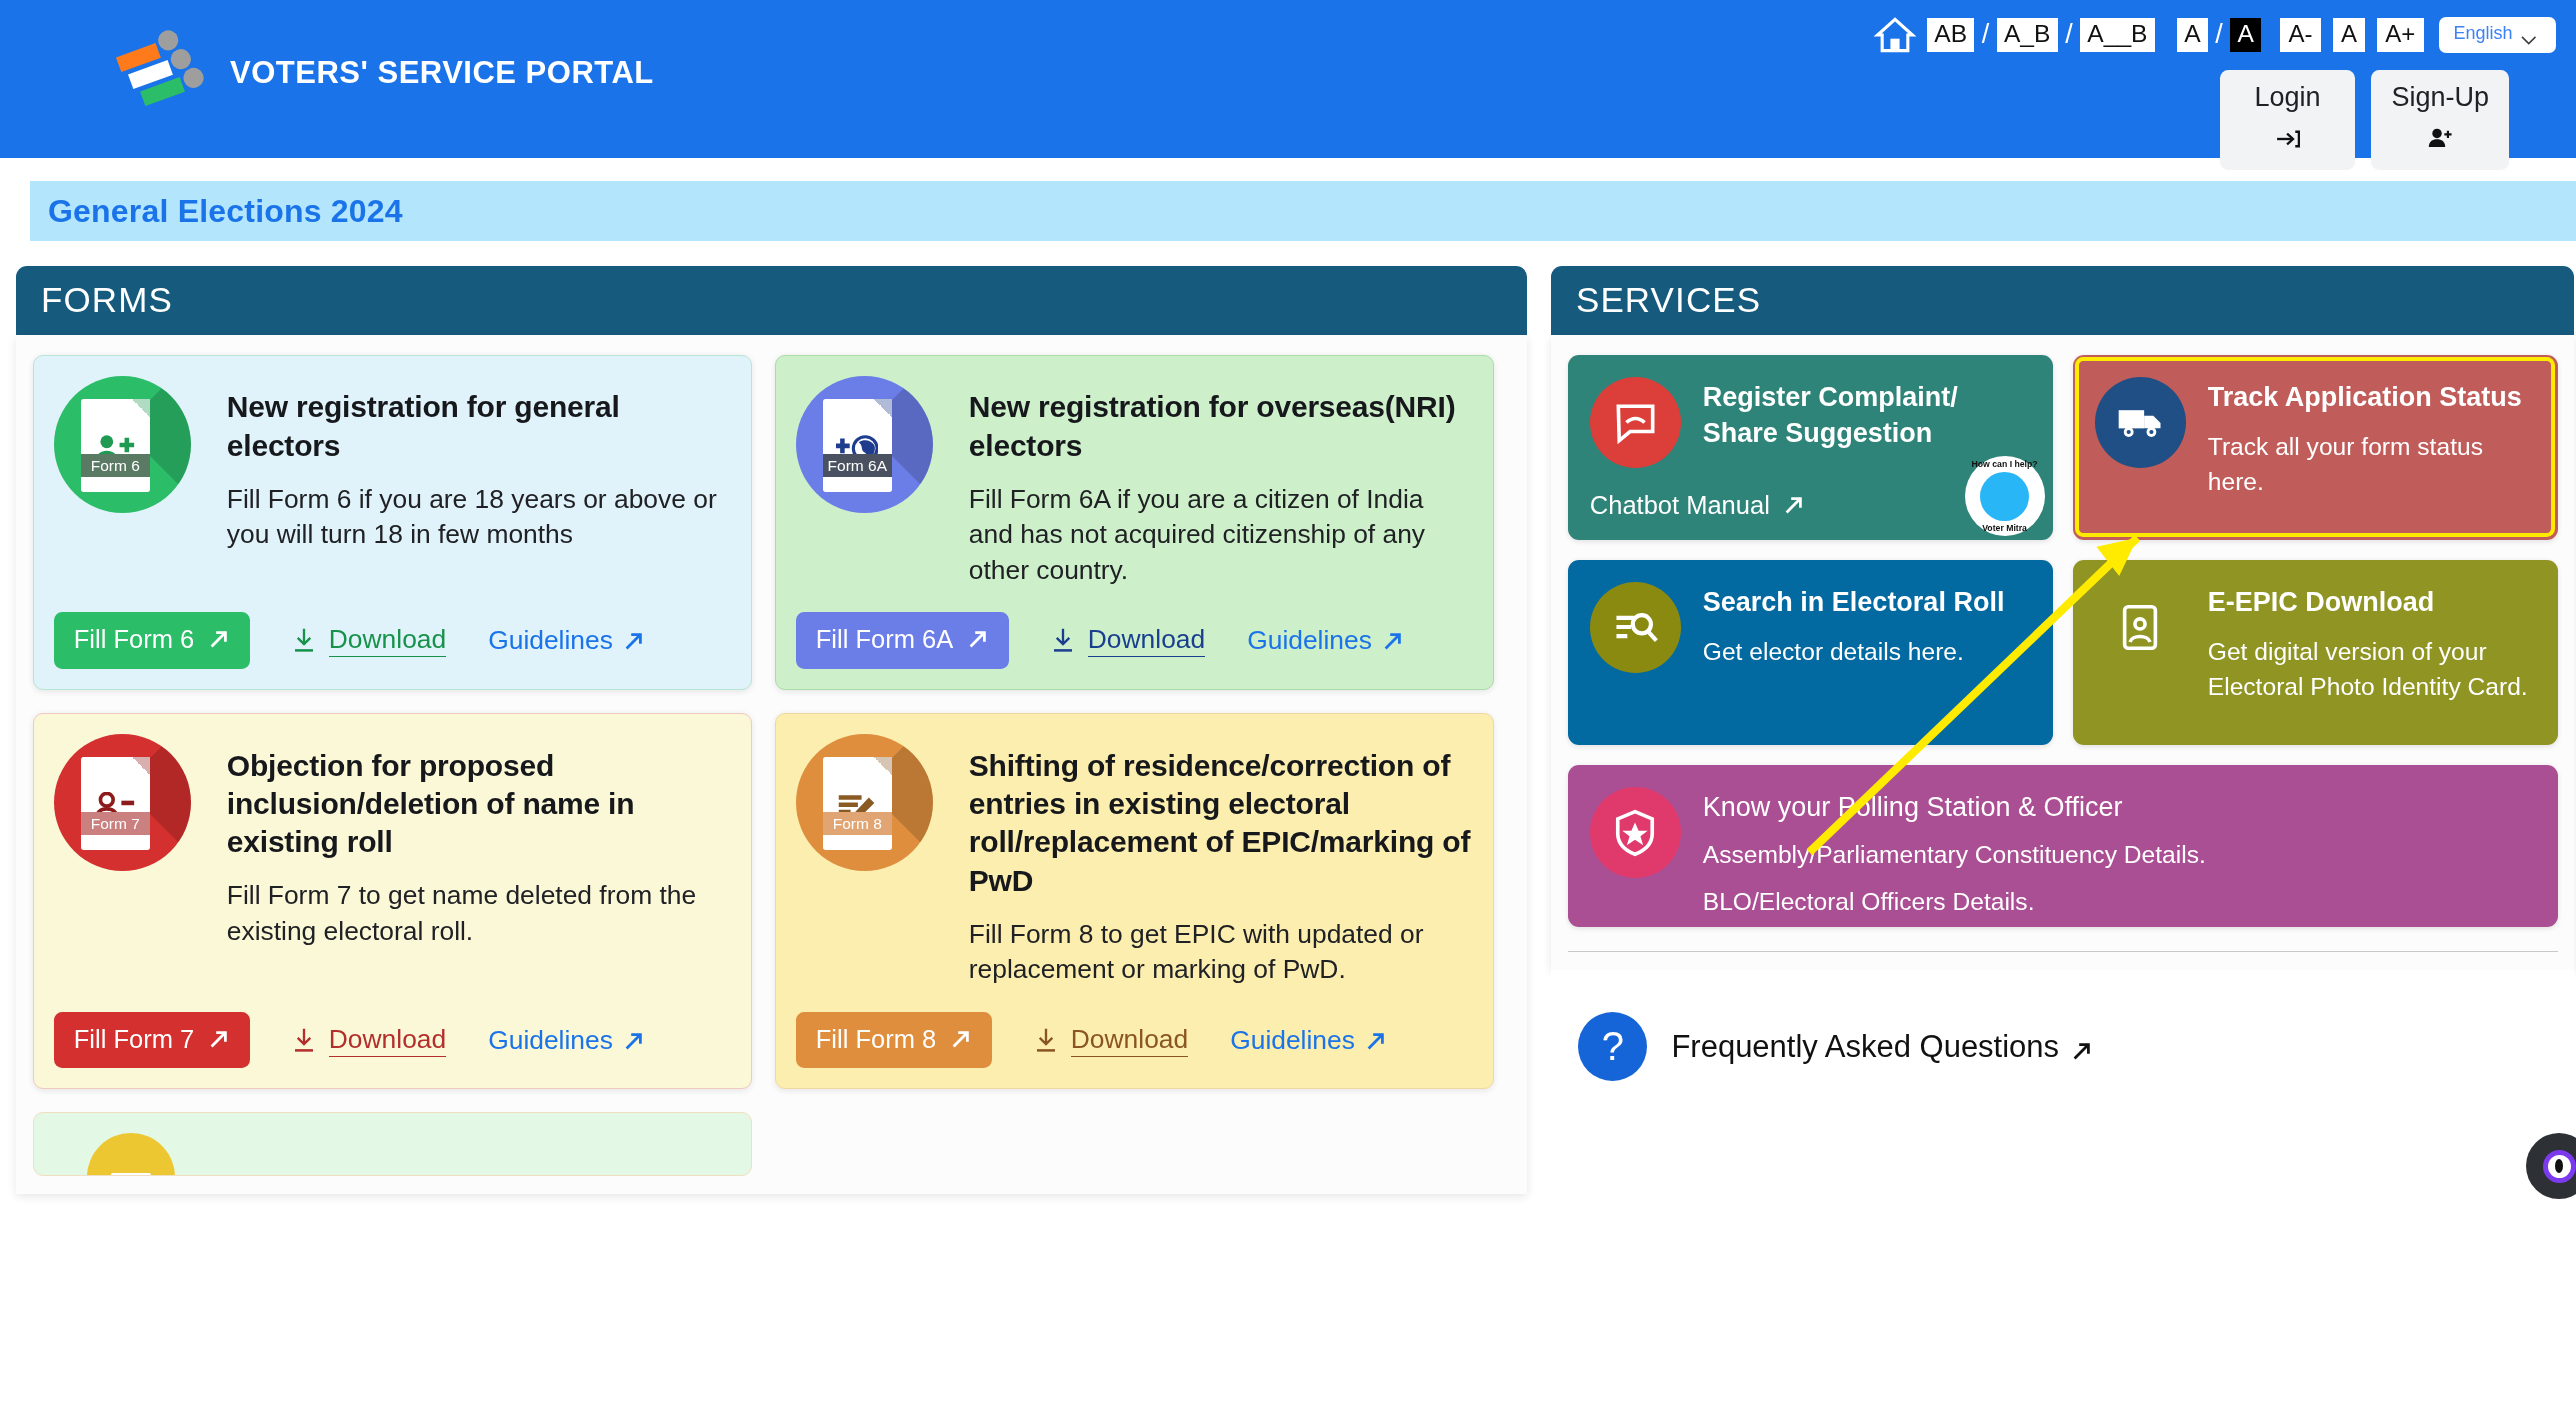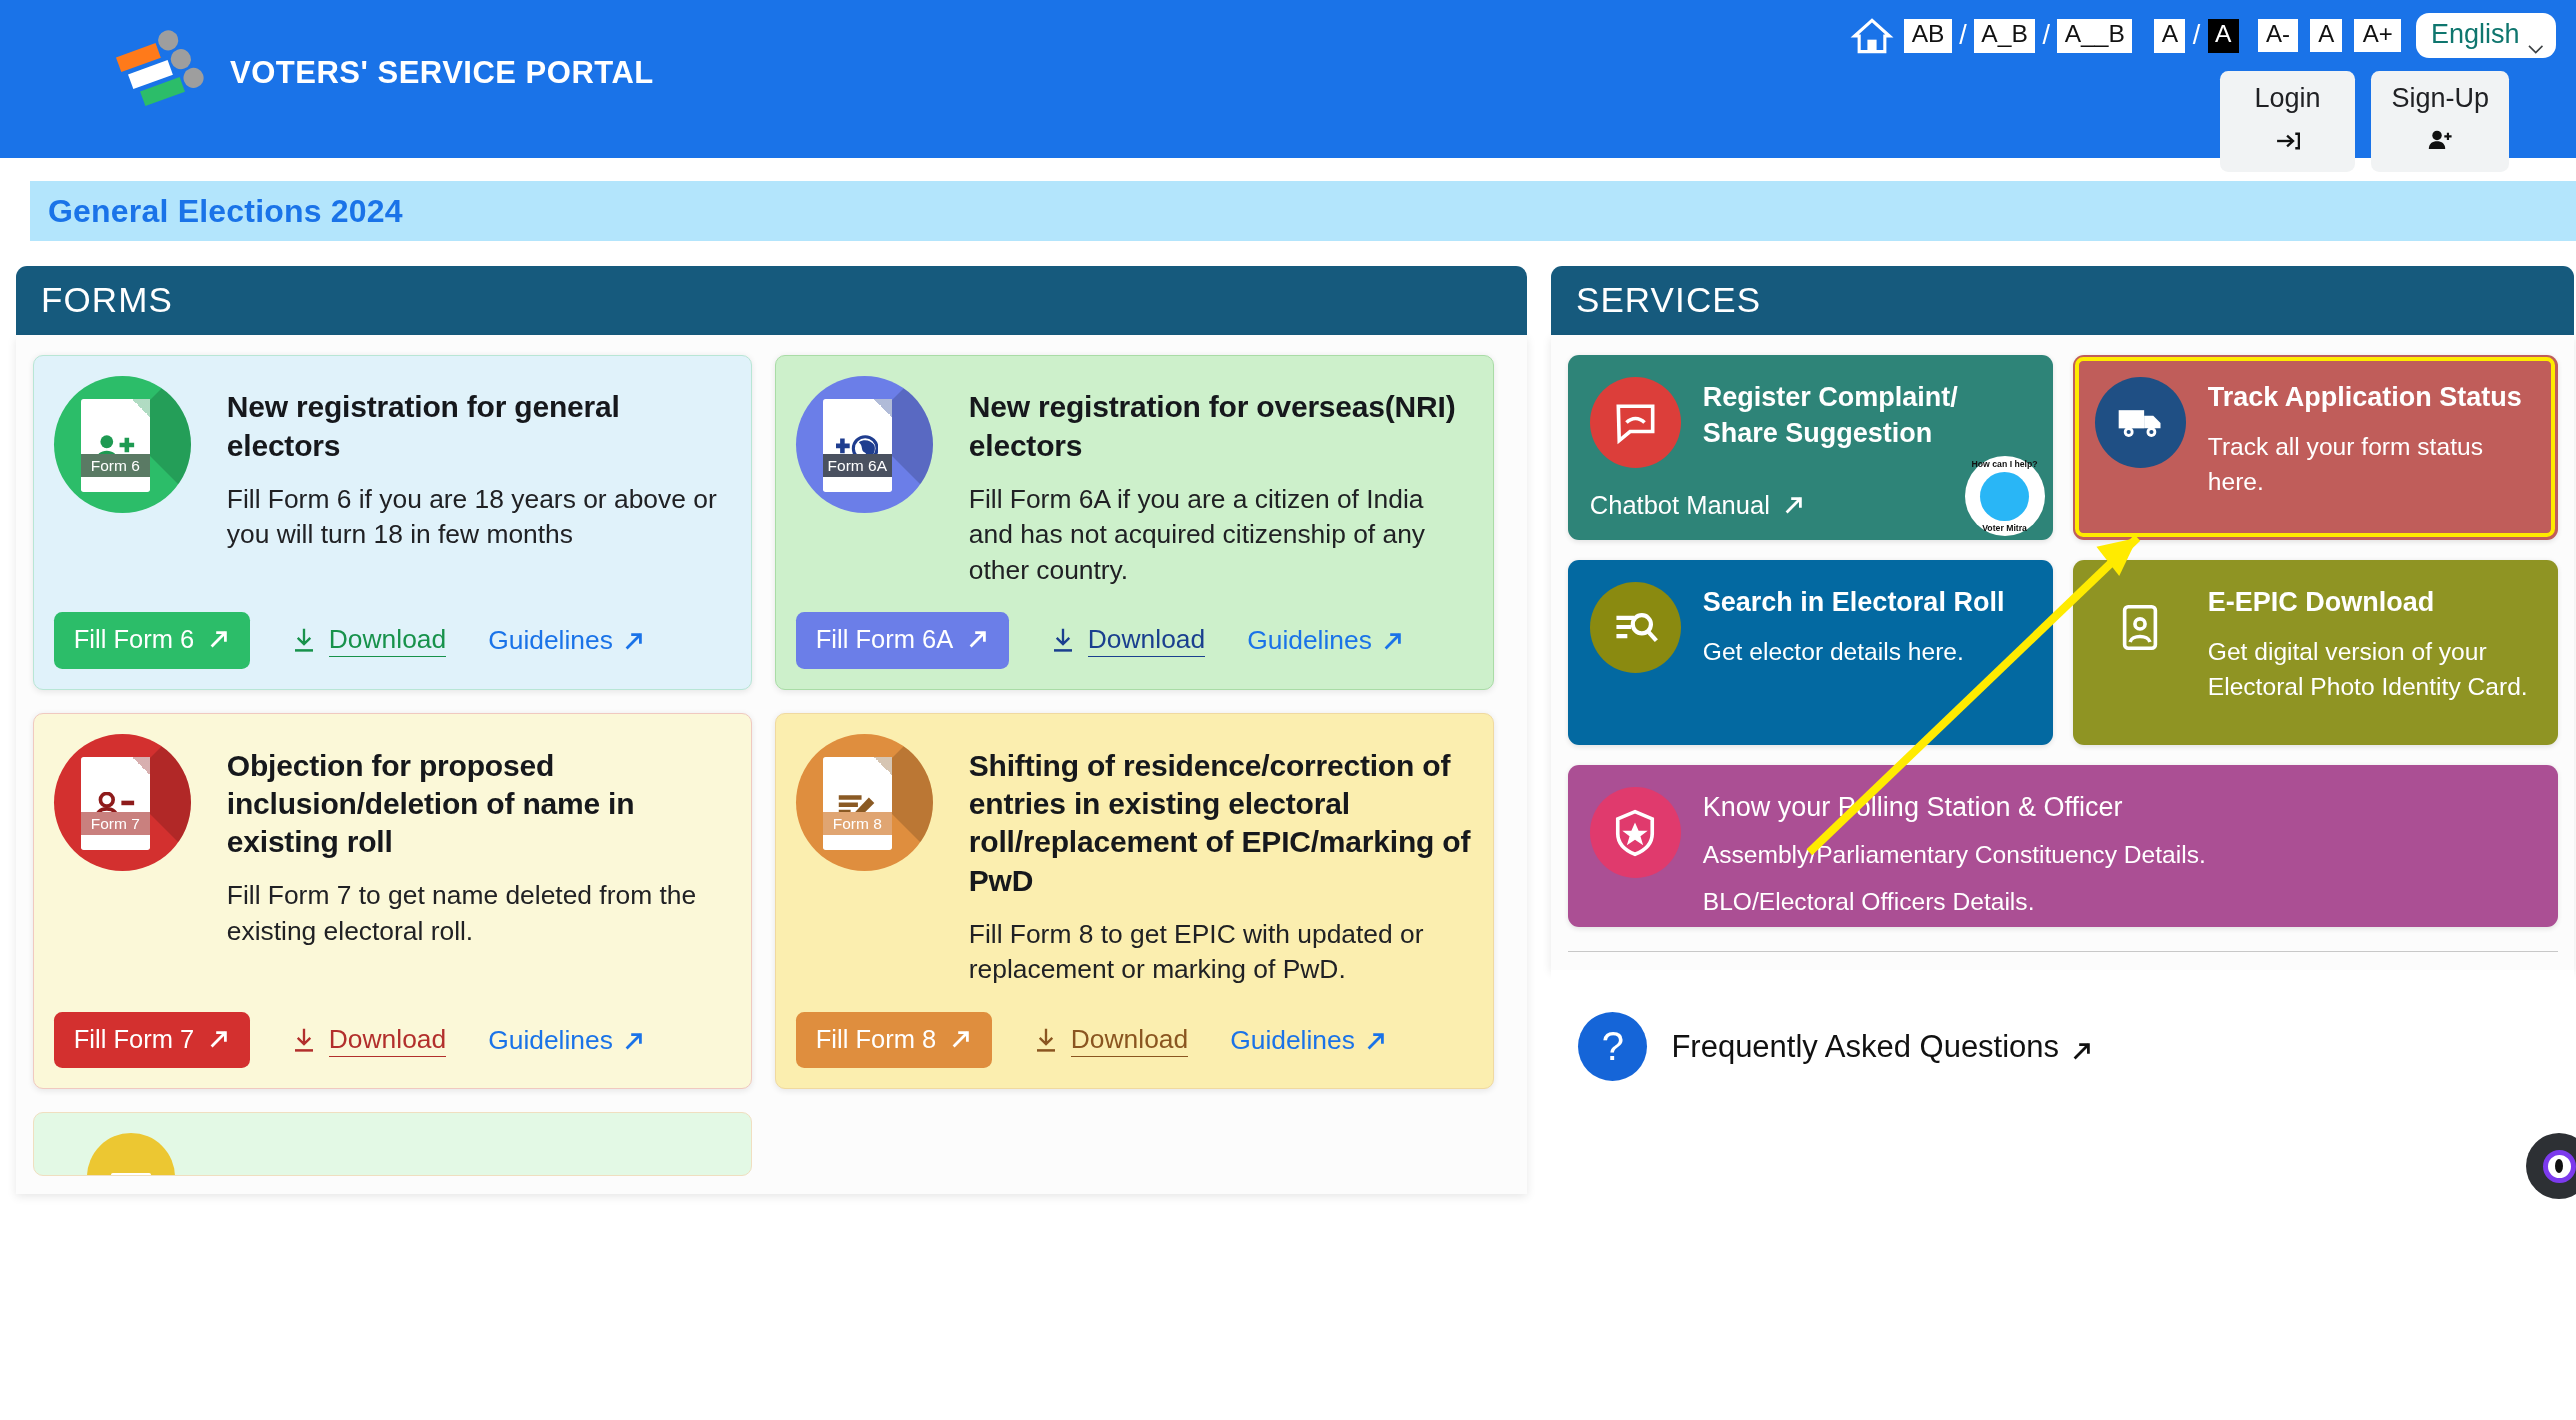--- a/index.html
+++ b/index.html
@@ -52,24 +52,24 @@
     font-family: "Liberation Sans", sans-serif;
   }
   .cbox.inv { background: #000000; color: #ffffff; border-color:#000; }
   .cslash { color: #ffffff; font-size: 27px; font-weight: 400; padding: 0 0.9px; }
   .fsbox {
     background: #ffffff; color: #111;
     font-size: 24px; padding: 2.7px 8.2px 4.6px;
     line-height: 1.1;
   }
   .lang-select {
-    background: #ffffff; color: #0f766e;
-    border-radius: 13px;
+    background: #ffffff; color: #3b82f6;
+    border-radius: 7px;
     padding: 6.4px 12.8px 8.2px 14.6px;
-    font-size: 27px;
+    font-size: 18px;
     display: flex; align-items: center; gap: 8.2px;
     min-width: 117px;
     margin-left: 5.5px;
   }
   .chev { width: 15.5px; height: 9px; display:block; }
 
   .auth-row { display: flex; gap: 16.4px; margin-right: 47px; }
   .auth-btn {
     background: #f1f3f4; color: #202124;
     border-radius: 8.2px;

